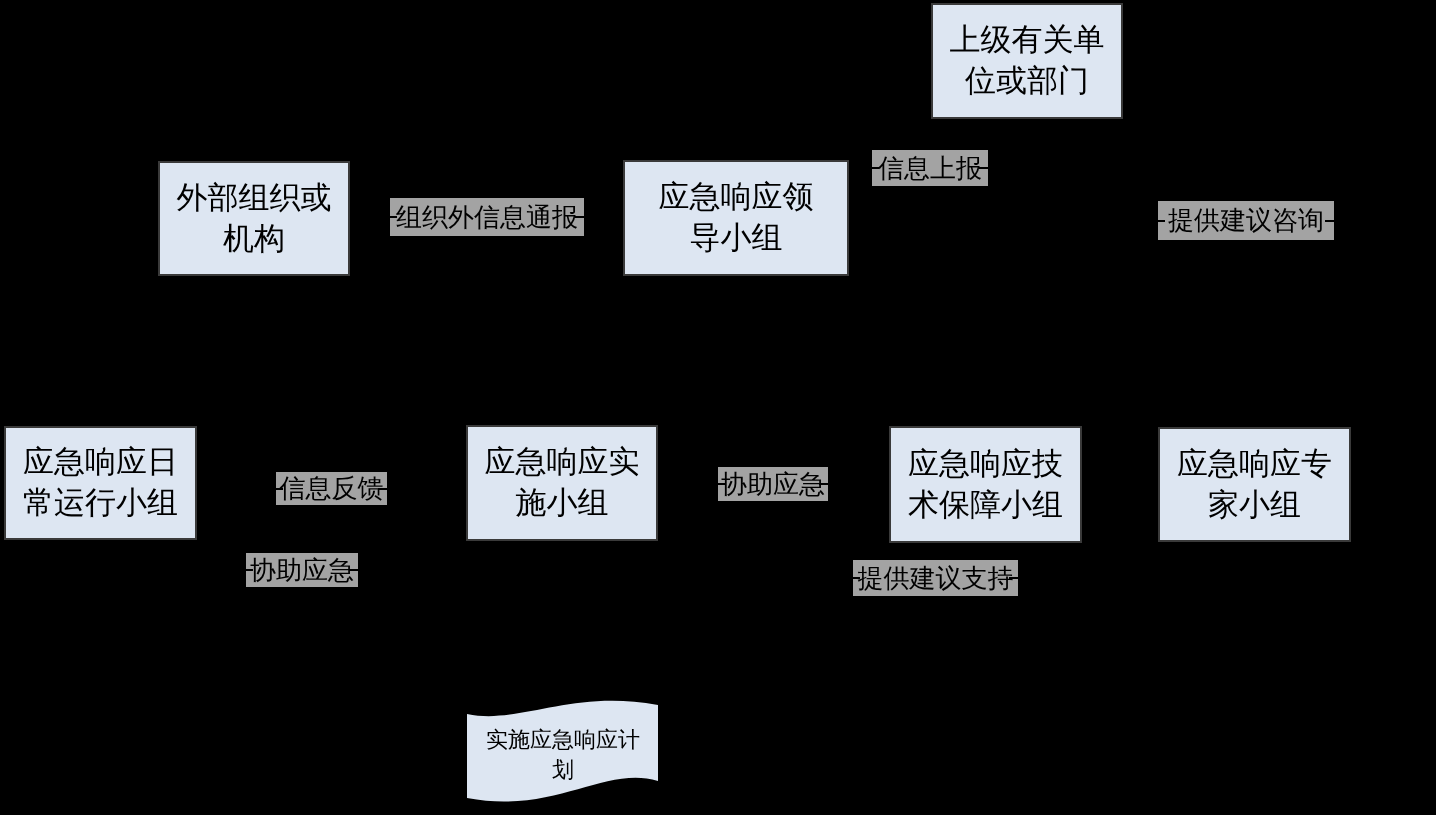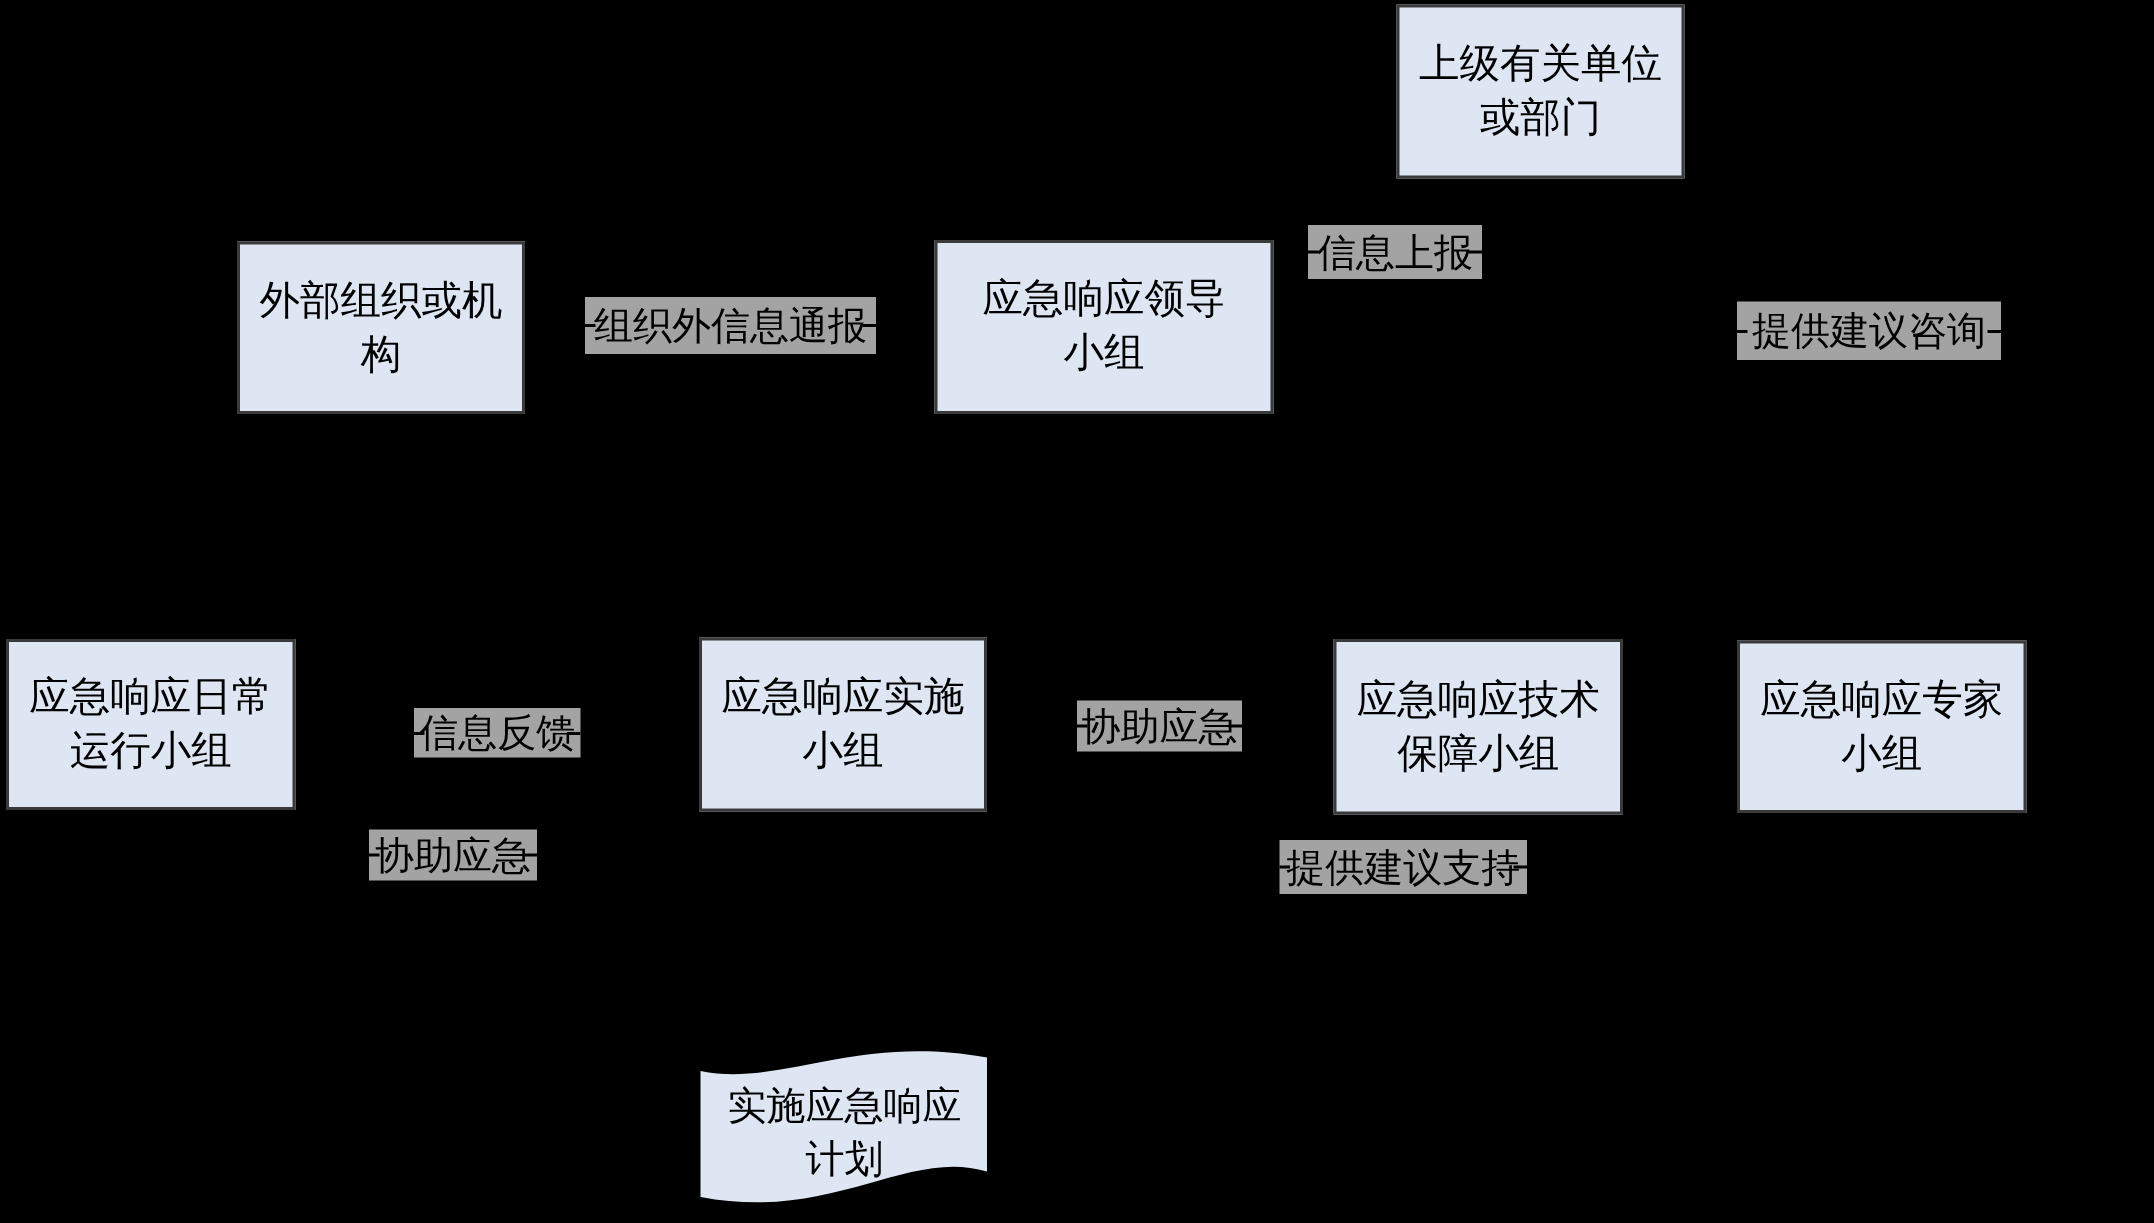--- a/index.html
+++ b/index.html
@@ -11,21 +11,21 @@
     font-family:"Liberation Serif","DejaVu Serif",serif;
   }
   .node{
     position:absolute;
     background:#dde6f2;
     border:2px solid #3a3a3a;
     box-sizing:border-box;
     display:flex;align-items:center;justify-content:center;
     text-align:center;
     color:#000;
-    font-size:27px;
+    font-size:31px;
     line-height:1.32;
   }
   .node .txt{display:block;width:162px;}
   .node-wide .txt{width:168px;}
   .edge-label{
     position:absolute;
     background:#a3a3a3;
     color:#000;
     display:flex;align-items:center;justify-content:center;
     text-align:center;
@@ -42,21 +42,21 @@
     content:"";position:absolute;right:0;top:50%;margin-top:-1px;
     width:9px;height:2px;background:#000;
   }
   .wave-wrap{
     position:absolute;left:465px;top:693px;width:196px;height:122px;
   }
   .wave-wrap svg{position:absolute;left:0;top:0;display:block;}
   .wave-text{
     position:absolute;left:0;top:12px;width:196px;height:100px;
     display:flex;align-items:center;justify-content:center;
-    text-align:center;color:#000;font-size:26px;line-height:1.35;
+    text-align:center;color:#000;font-size:22px;line-height:1.35;
   }
   .wave-text .txt{display:block;width:160px;}
 </style>
 </head>
 <body>
 
 <div class="stage">
 
   <div class="node" style="left:931px;top:3px;width:192px;height:116px;">
     <span class="txt">上级有关单位或部门</span>

